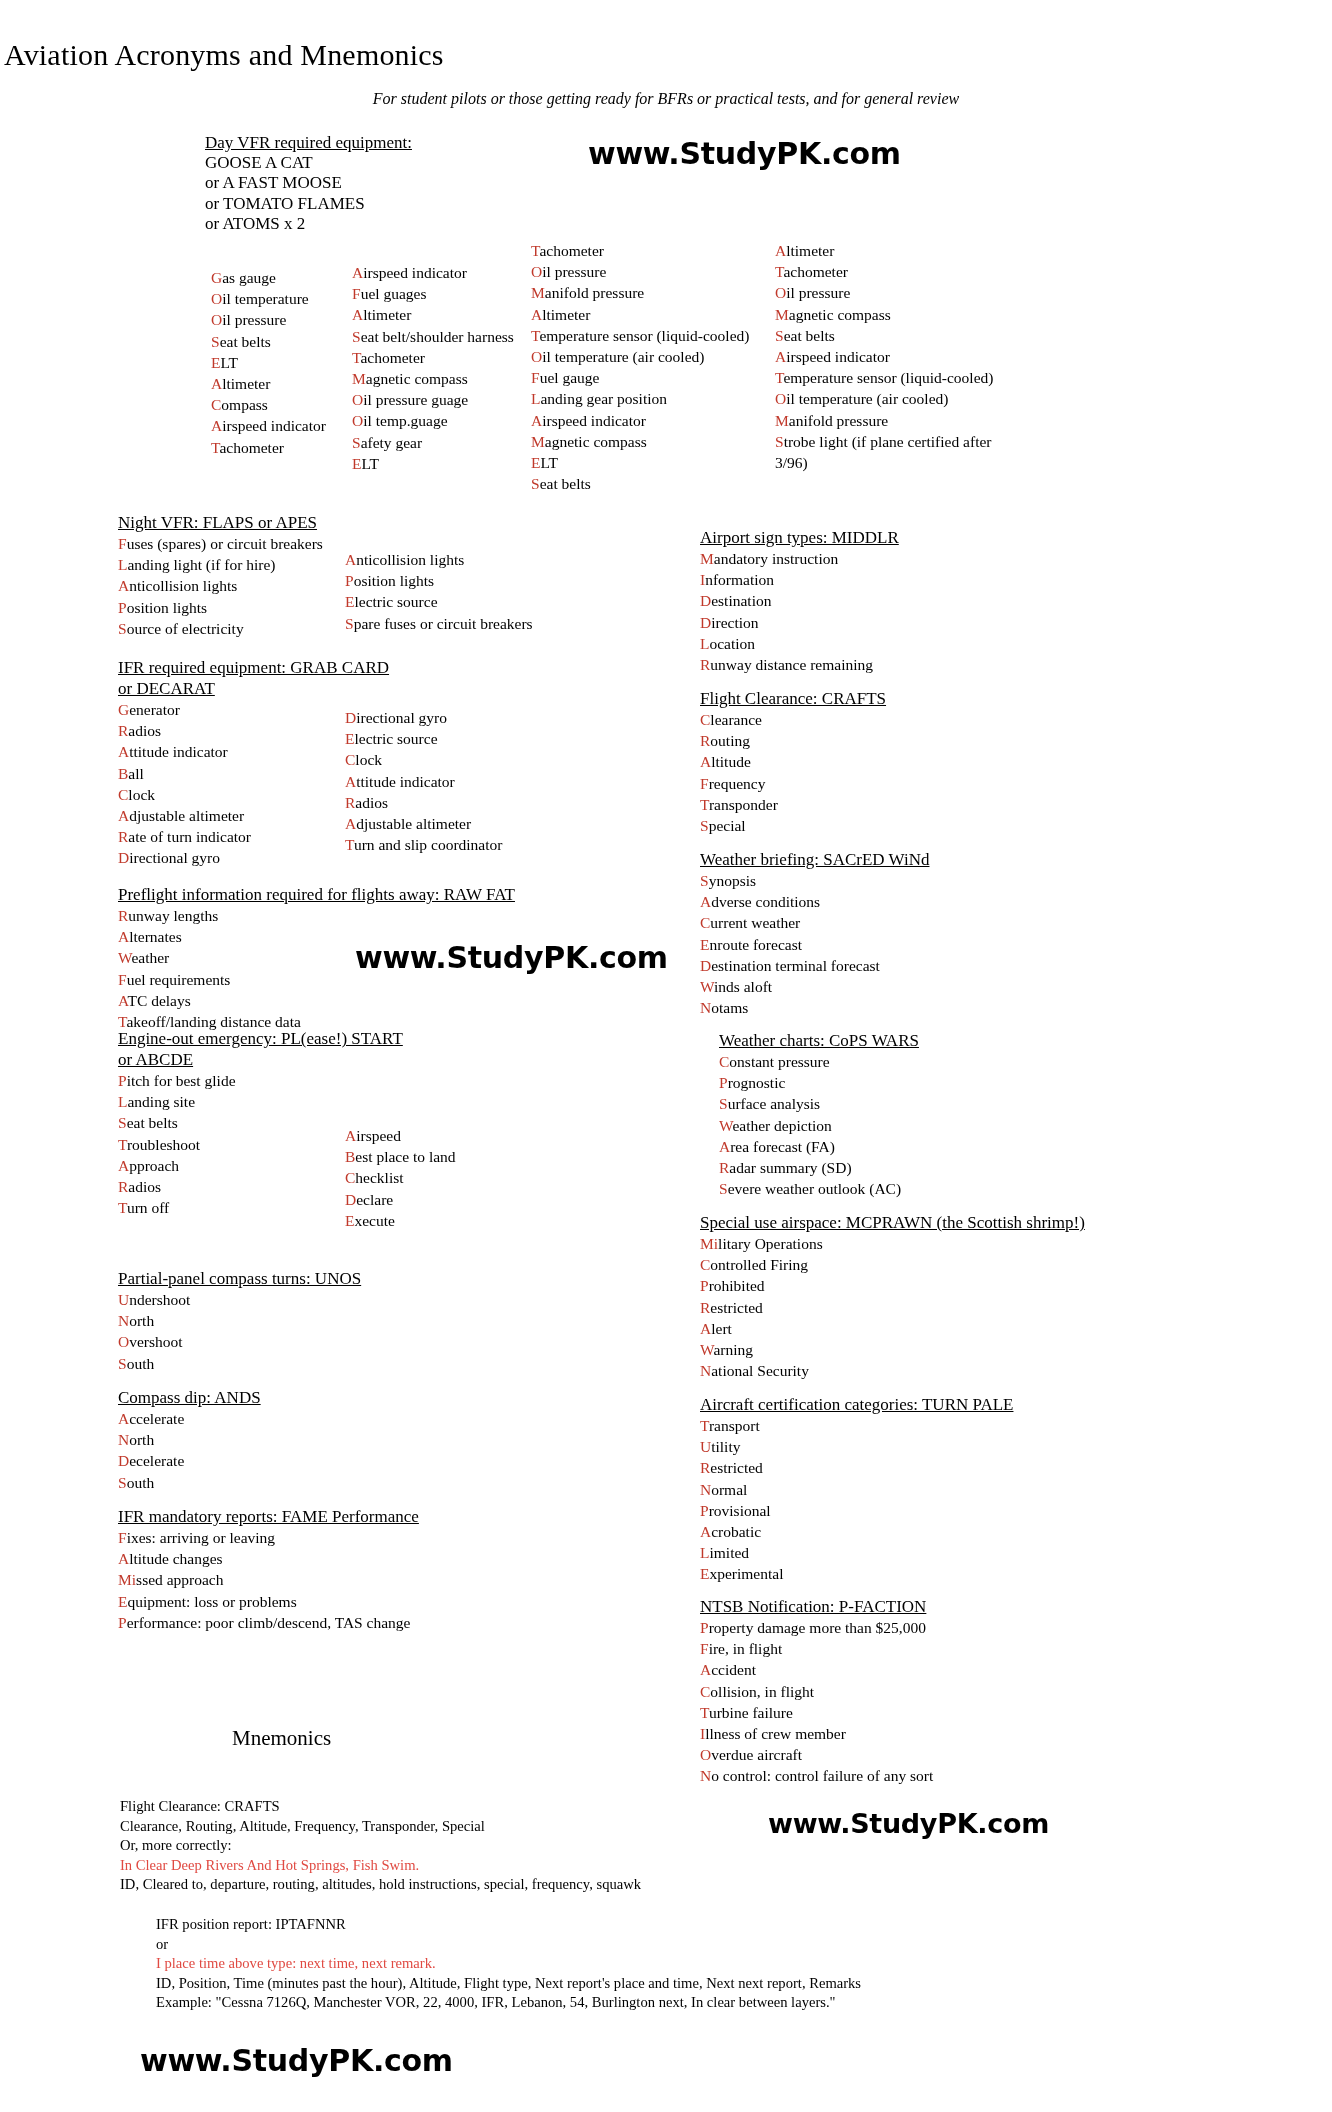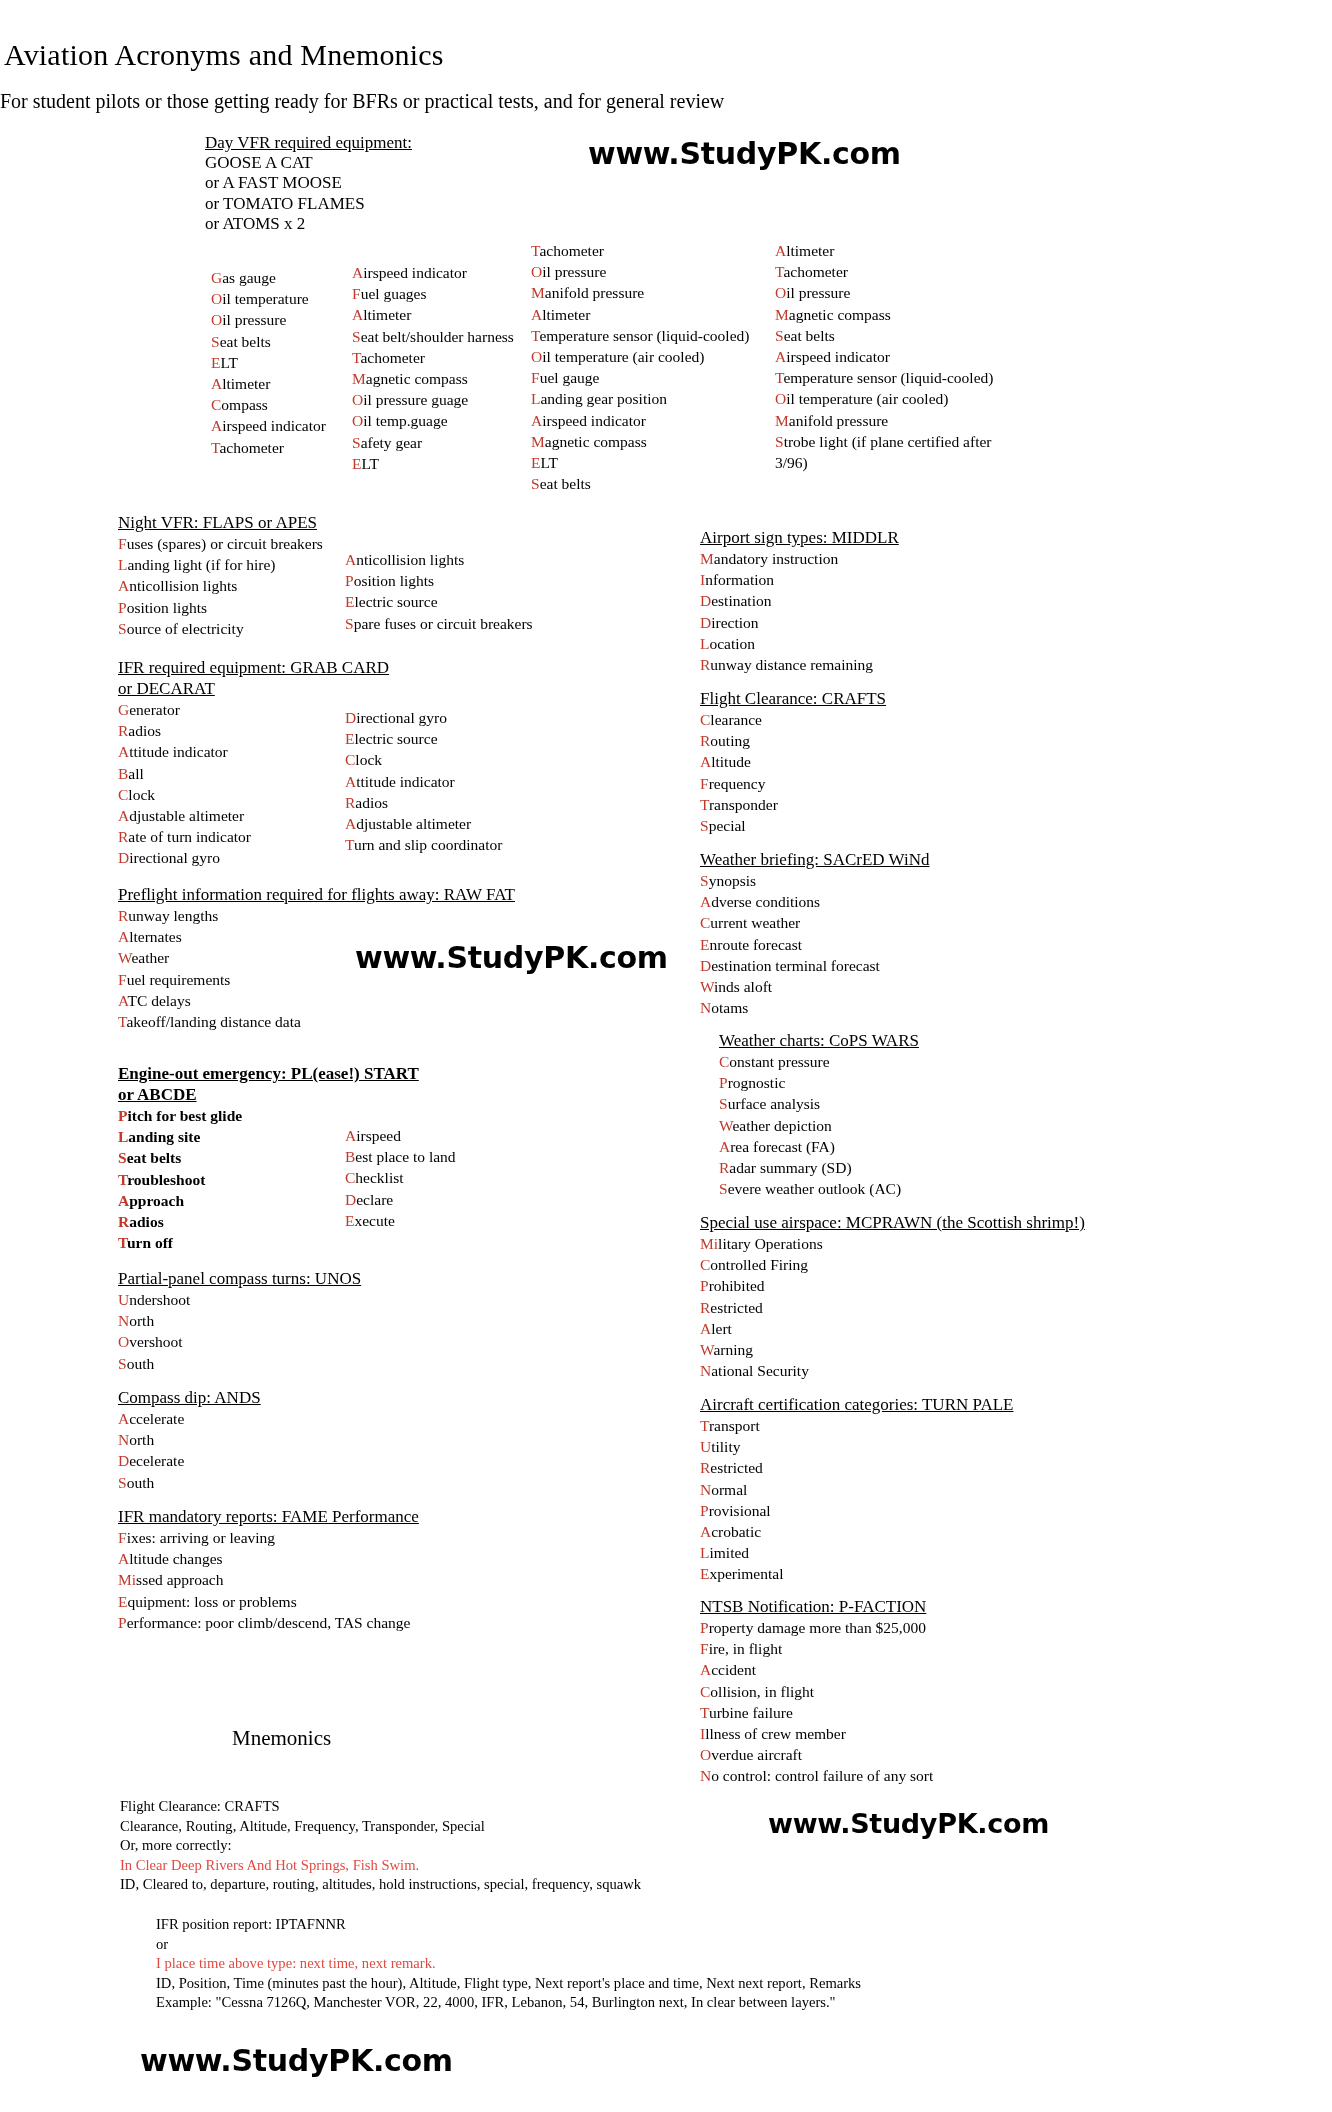--- a/index.html
+++ b/index.html
@@ -28,22 +28,23 @@
     width: 1332px;
     text-align: left;
     font-size: 30px;
     letter-spacing: 0.2px;
   }
   .doc-subtitle {
     position: absolute;
     top: 90px;
     left: 0;
     width: 1332px;
-    text-align: left;
-    font-size: 20px;
+    text-align: center;
+    font-size: 16px;
+    font-style: italic;
   }
   
   .wm {
     position: absolute;
     font-family: "DejaVu Sans", "Liberation Sans", sans-serif;
     font-weight: bold;
     color: #000000;
     white-space: nowrap;
   }
   .wm-1 { top: 136px; left: 588px; font-size: 30px; letter-spacing: -0.3px; }
@@ -201,21 +202,21 @@
     <div class="lst">
         <div><span class="c">R</span><span>unway lengths</span></div>
         <div><span class="c">A</span><span>lternates</span></div>
         <div><span class="c">W</span><span>eather</span></div>
         <div><span class="c">F</span><span>uel requirements</span></div>
         <div><span class="c">A</span><span>TC delays</span></div>
         <div><span class="c">T</span><span>akeoff/landing distance data</span></div>
       </div>
   </div>
 
-  <div class="blk" style="top:1063px; left:118px;font-weight:bold;">
+  <div class="blk" style="top:1028px; left:118px;">
     <div class="hd">Engine-out emergency: PL(ease!) START</div>
     <div class="hd">or ABCDE</div>
     <div class="lst">
         <div><span class="c">P</span><span>itch for best glide</span></div>
         <div><span class="c">L</span><span>anding site</span></div>
         <div><span class="c">S</span><span>eat belts</span></div>
         <div><span class="c">T</span><span>roubleshoot</span></div>
         <div><span class="c">A</span><span>pproach</span></div>
         <div><span class="c">R</span><span>adios</span></div>
         <div><span class="c">T</span><span>urn off</span></div>

